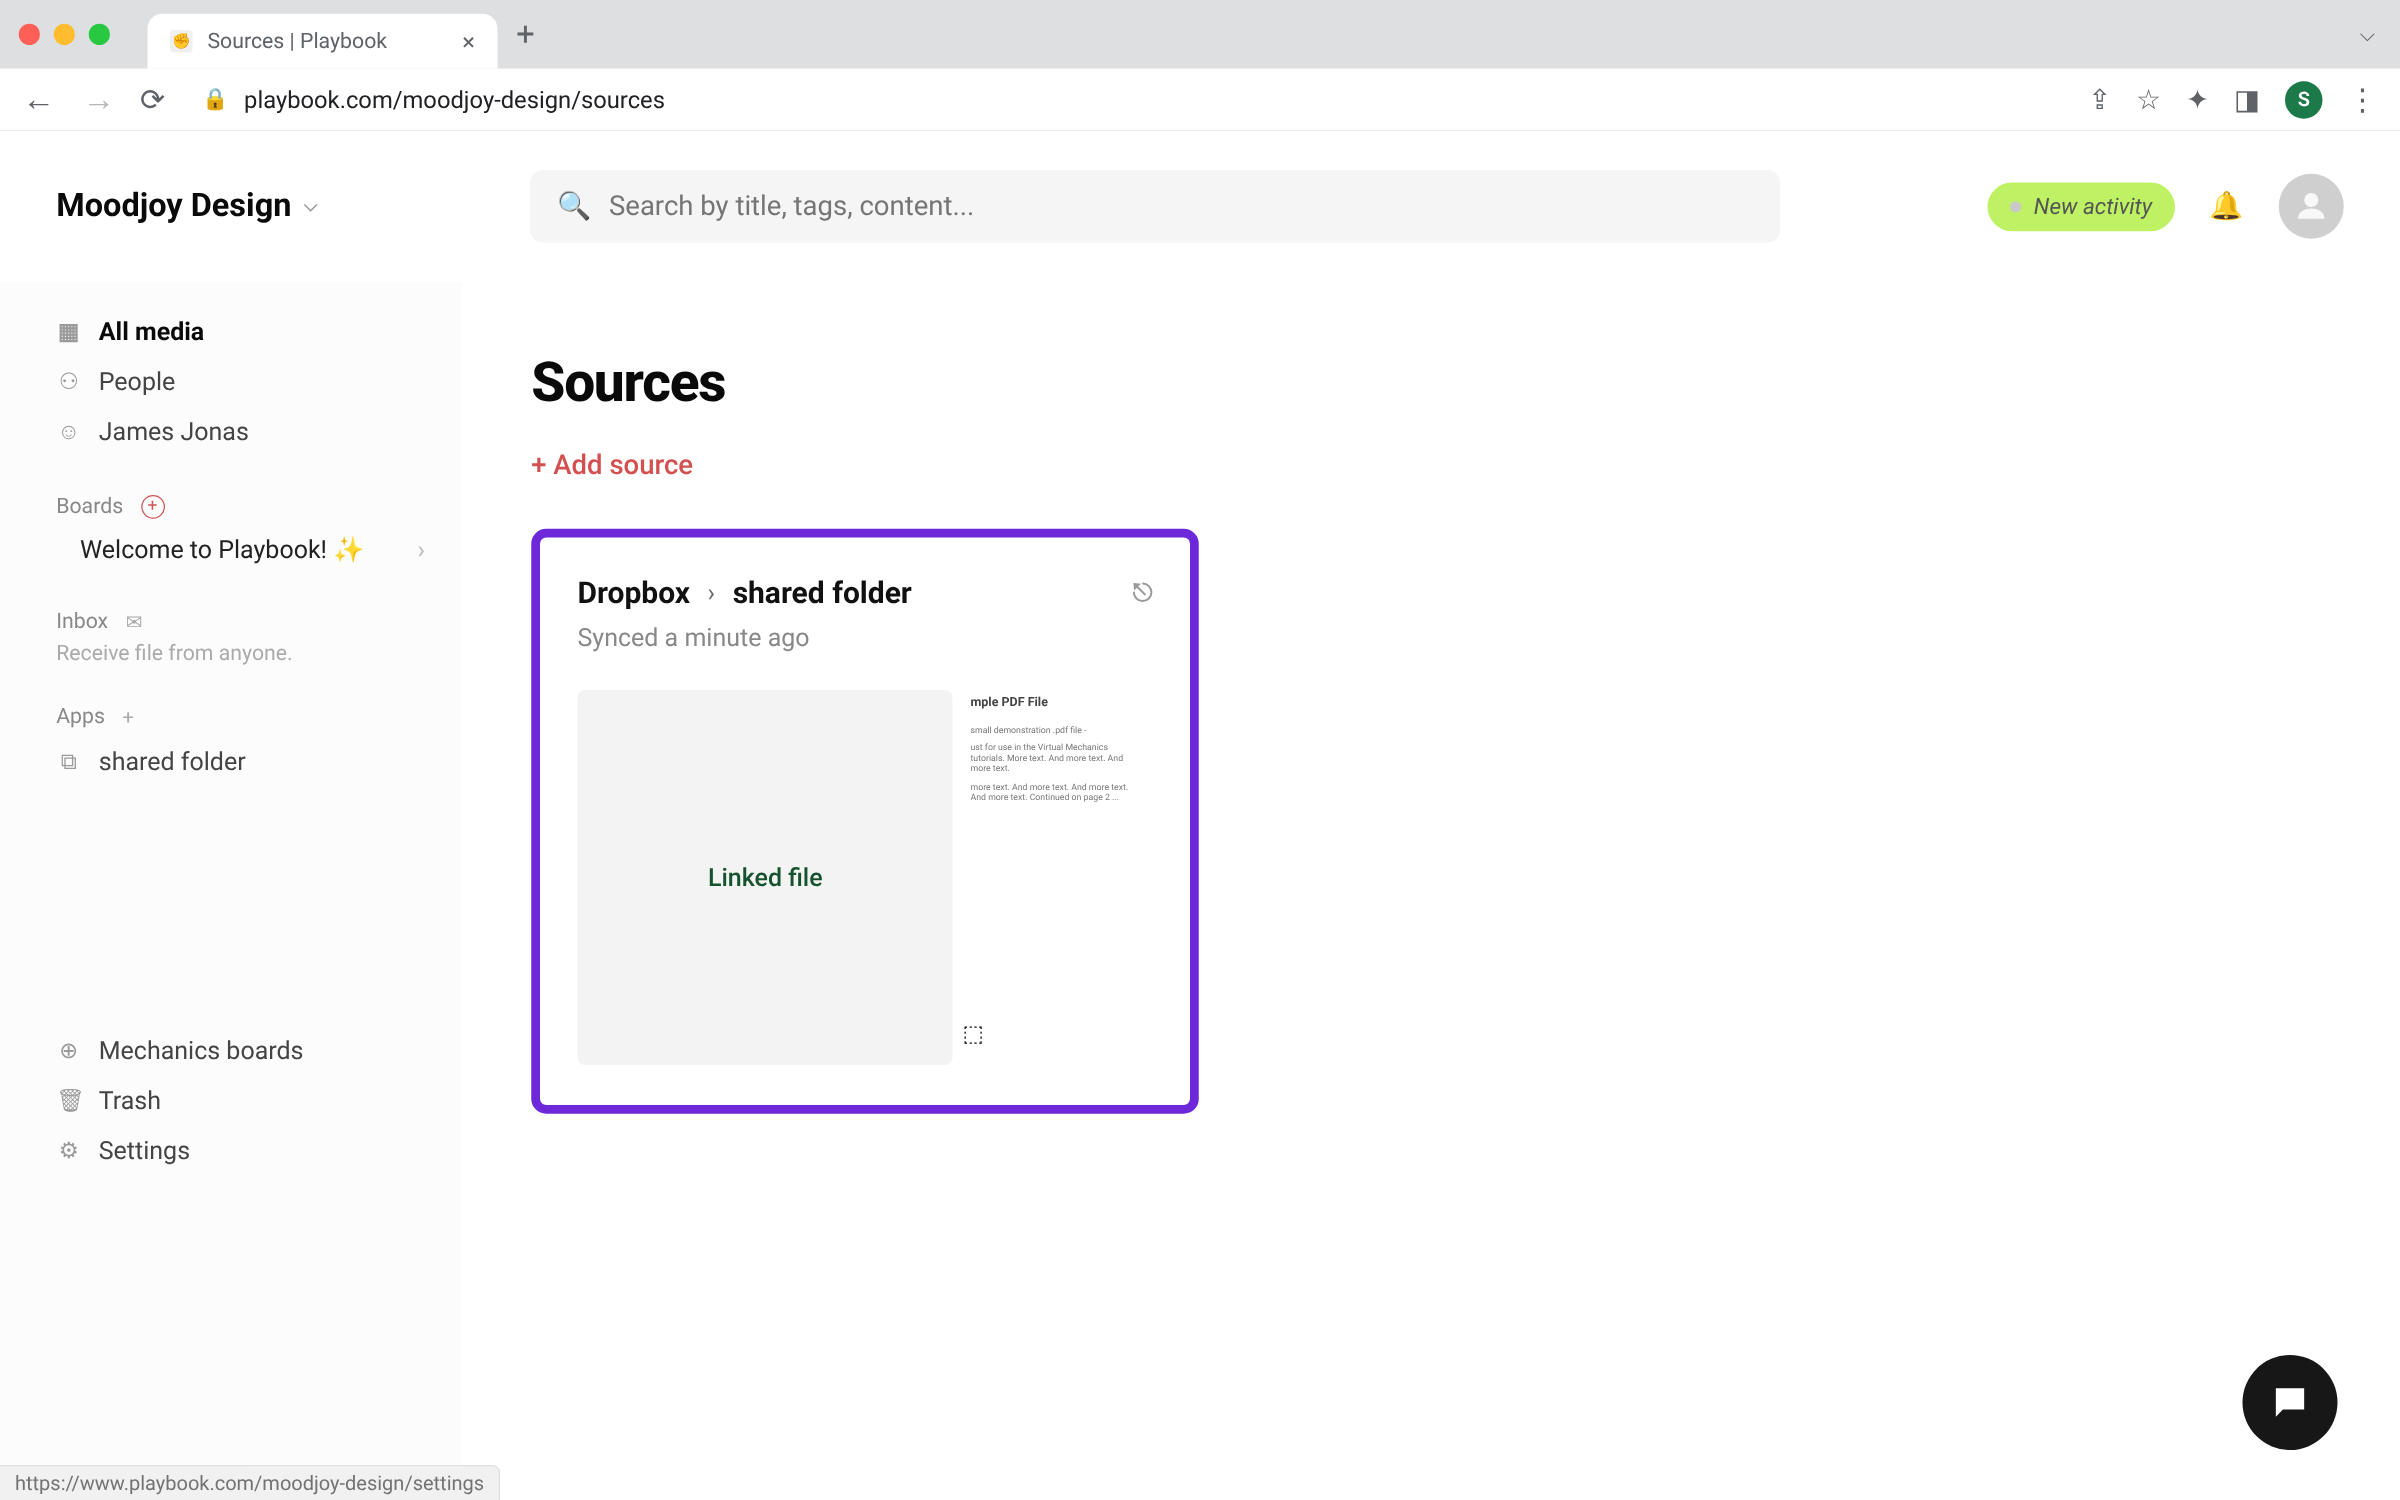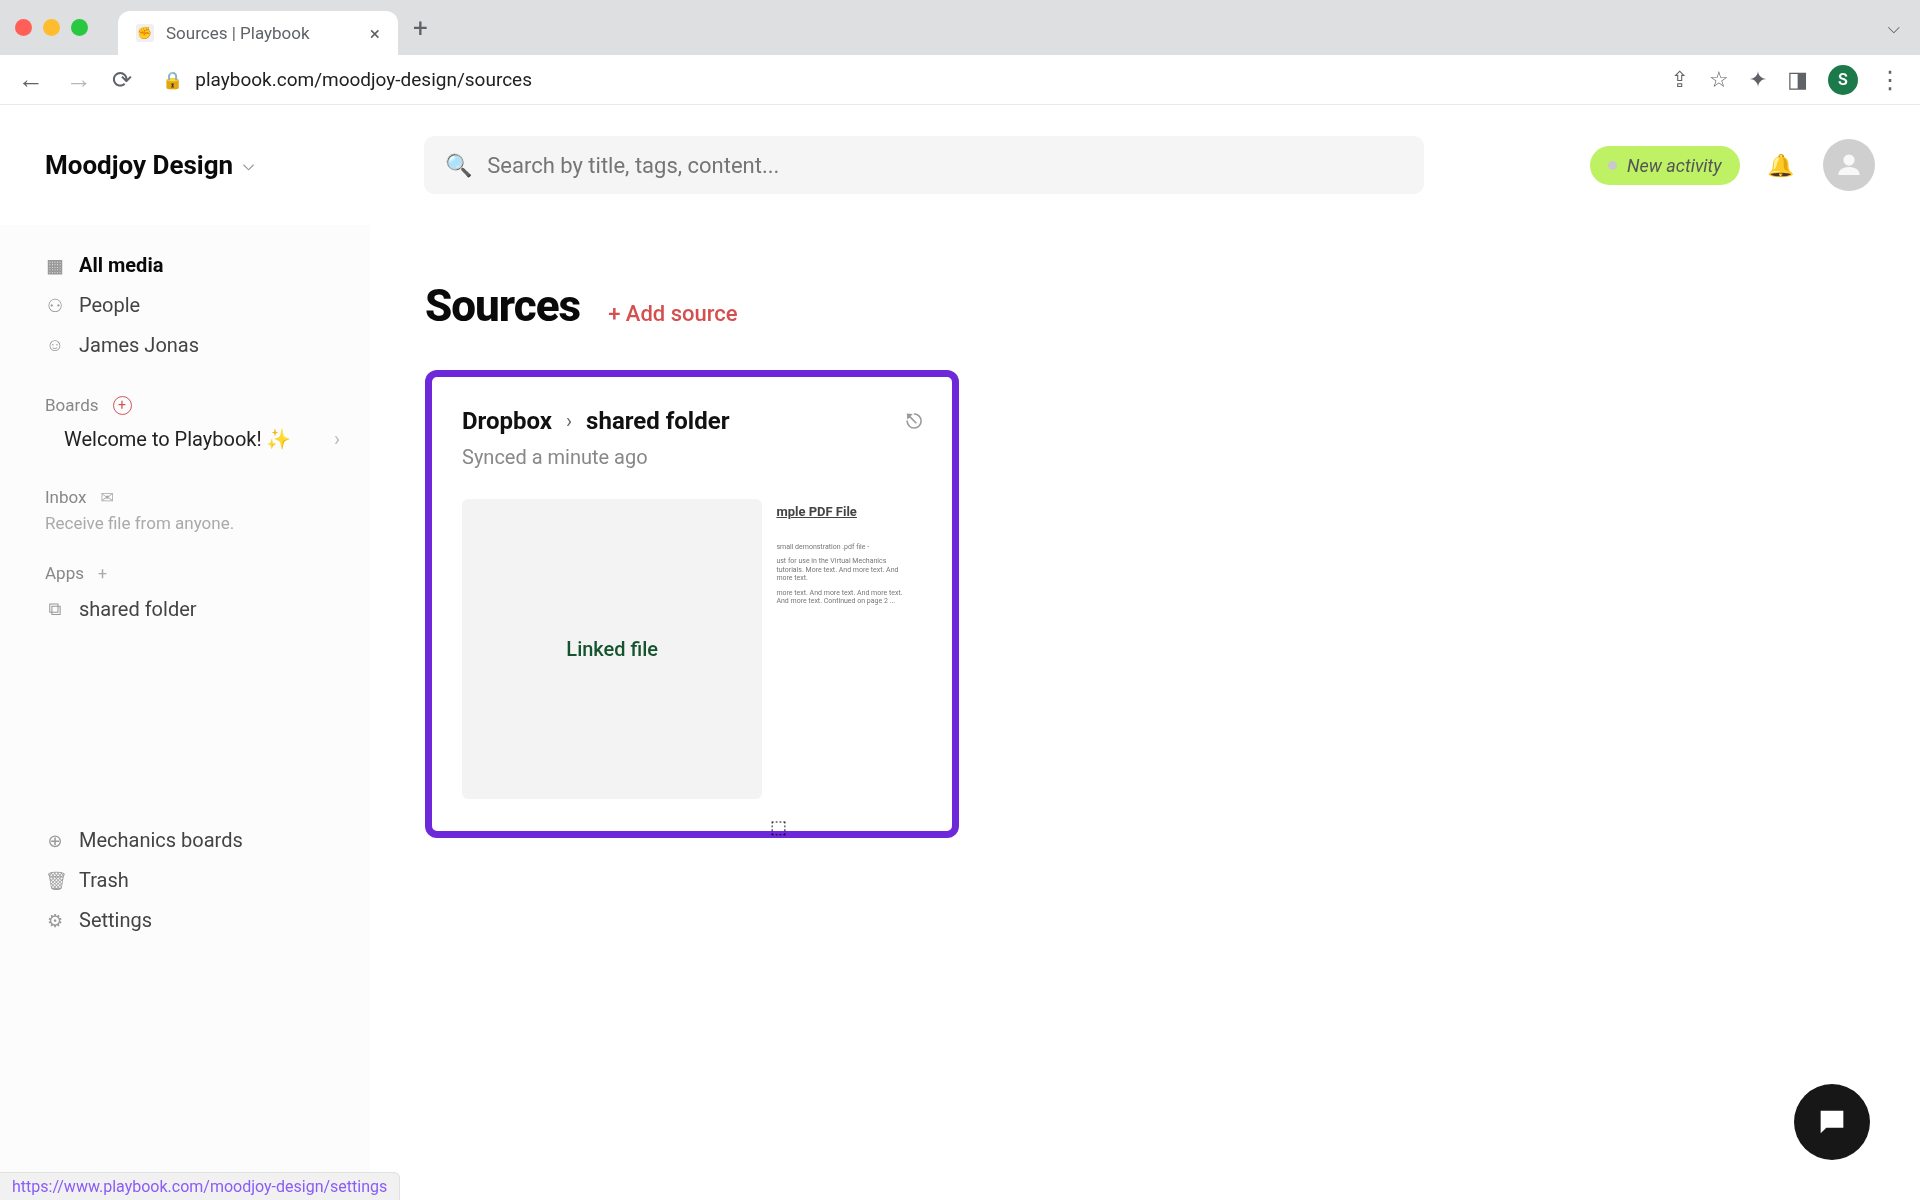--- a/index.html
+++ b/index.html
@@ -55,42 +55,42 @@
     .sb-icon { width: 20px; text-align: center; color: #9a9a9a; font-size: 18px; }
     .sb-label-row { display: flex; align-items: center; gap: 14px; font-size: 17px; color: #888; margin-bottom: 6px; }
     .plus-circle { display:inline-flex; width:19px; height:19px; border:1.5px solid #cf5555; border-radius:50%; align-items:center; justify-content:center; font-size:14px; color:#cf5555;}
     .plus-plain { color:#aaa; font-size:16px; }
     .board-item { display:flex; align-items:center; justify-content:space-between; font-size: 20px; color: #222; padding: 6px 0; cursor:pointer;margin-left:19px;}
     .inbox-sub { font-size: 17px; color: #aaa; }
     .sb-lower { position: absolute; bottom: 260px; left: 45px; right:30px; }
 
     
     .main { flex: 1; padding: 175px 55px 0 55px; background:#fff; }
-    .title-row { display: flex; align-items: baseline; gap: 28px; }
+    .title-row { display: flex; align-items: baseline; gap: 28px; flex-direction: column; }
     .page-title { font-size: 44px; font-weight: 800; letter-spacing: -1px; color:#0a0a0a; }
     .add-source { font-size: 22px; color: #d44f4f; font-weight: 500; cursor:pointer; }
 
     .source-card { margin-top: 38px; border: 7px solid #6d28d9; border-radius: 12px; width: 534px; padding: 30px 30px 32px 30px; }
     .source-breadcrumb { display: flex; align-items: center; gap: 14px; font-size: 24px; font-weight: 700; color: #111; }
     .bc-sep { font-size: 20px; font-weight: 400; color: #666; }
     .unlink { margin-left: auto; font-size: 20px; color: #9a9a9a; cursor:pointer; }
     .sync-time { margin-top: 10px; font-size: 20px; color: #888; }
 
     .thumbs { display: flex; gap: 6px; margin-top: 30px; }
     .thumb-a { width: 310px; height: 300px; background: #f3f3f3; border-radius: 6px; display:flex; align-items:center; justify-content:center; color:#14532d; font-size:20px; font-weight:500;}
     .thumb-b { width: 158px; height: 300px; background: #fff; padding: 5px 8px; font-size: 8px; color:#444; }
-    .pdf-title { font-weight:700; font-size:13px; margin-bottom:24px; white-space:nowrap;text-decoration:underline; }
+    .pdf-title { font-weight:700; font-size:10px; margin-bottom:12px; white-space:nowrap; }
     .pdf-line { font-size:7px; color:#777; margin-bottom:6px; line-height:1.2; }
 
     
     .chat-fab { position: absolute; bottom: 40px; right: 50px; width: 76px; height: 76px; border-radius: 50%; background: #171717; display:flex; align-items:center; justify-content:center; cursor:pointer; }
     .chat-fab svg { width: 34px; height: 34px; fill:#fff; }
 
     
-    .status-link { position:absolute; bottom:0; left:0; background: #f1f1f1; font-size:16px; color:#8b5cf6; padding: 4px 12px; border-top-right-radius:6px; border:1px solid #e0e0e0; border-left:none; border-bottom:none; }
+    .status-link { position:absolute; bottom:0; left:0; background: #f1f1f1; font-size:16px; color:#737373; padding: 4px 12px; border-top-right-radius:6px; border:1px solid #e0e0e0; border-left:none; border-bottom:none; }
 
     .cursor { position:absolute; left: 770px; top: 711px; font-size:18px; pointer-events:none; }
   </style>
 </head>
 <body>
 
 <div class="browser-chrome">
   <div class="traffic-lights">
     <div class="tl tl-red"></div>
     <div class="tl tl-yellow"></div>

